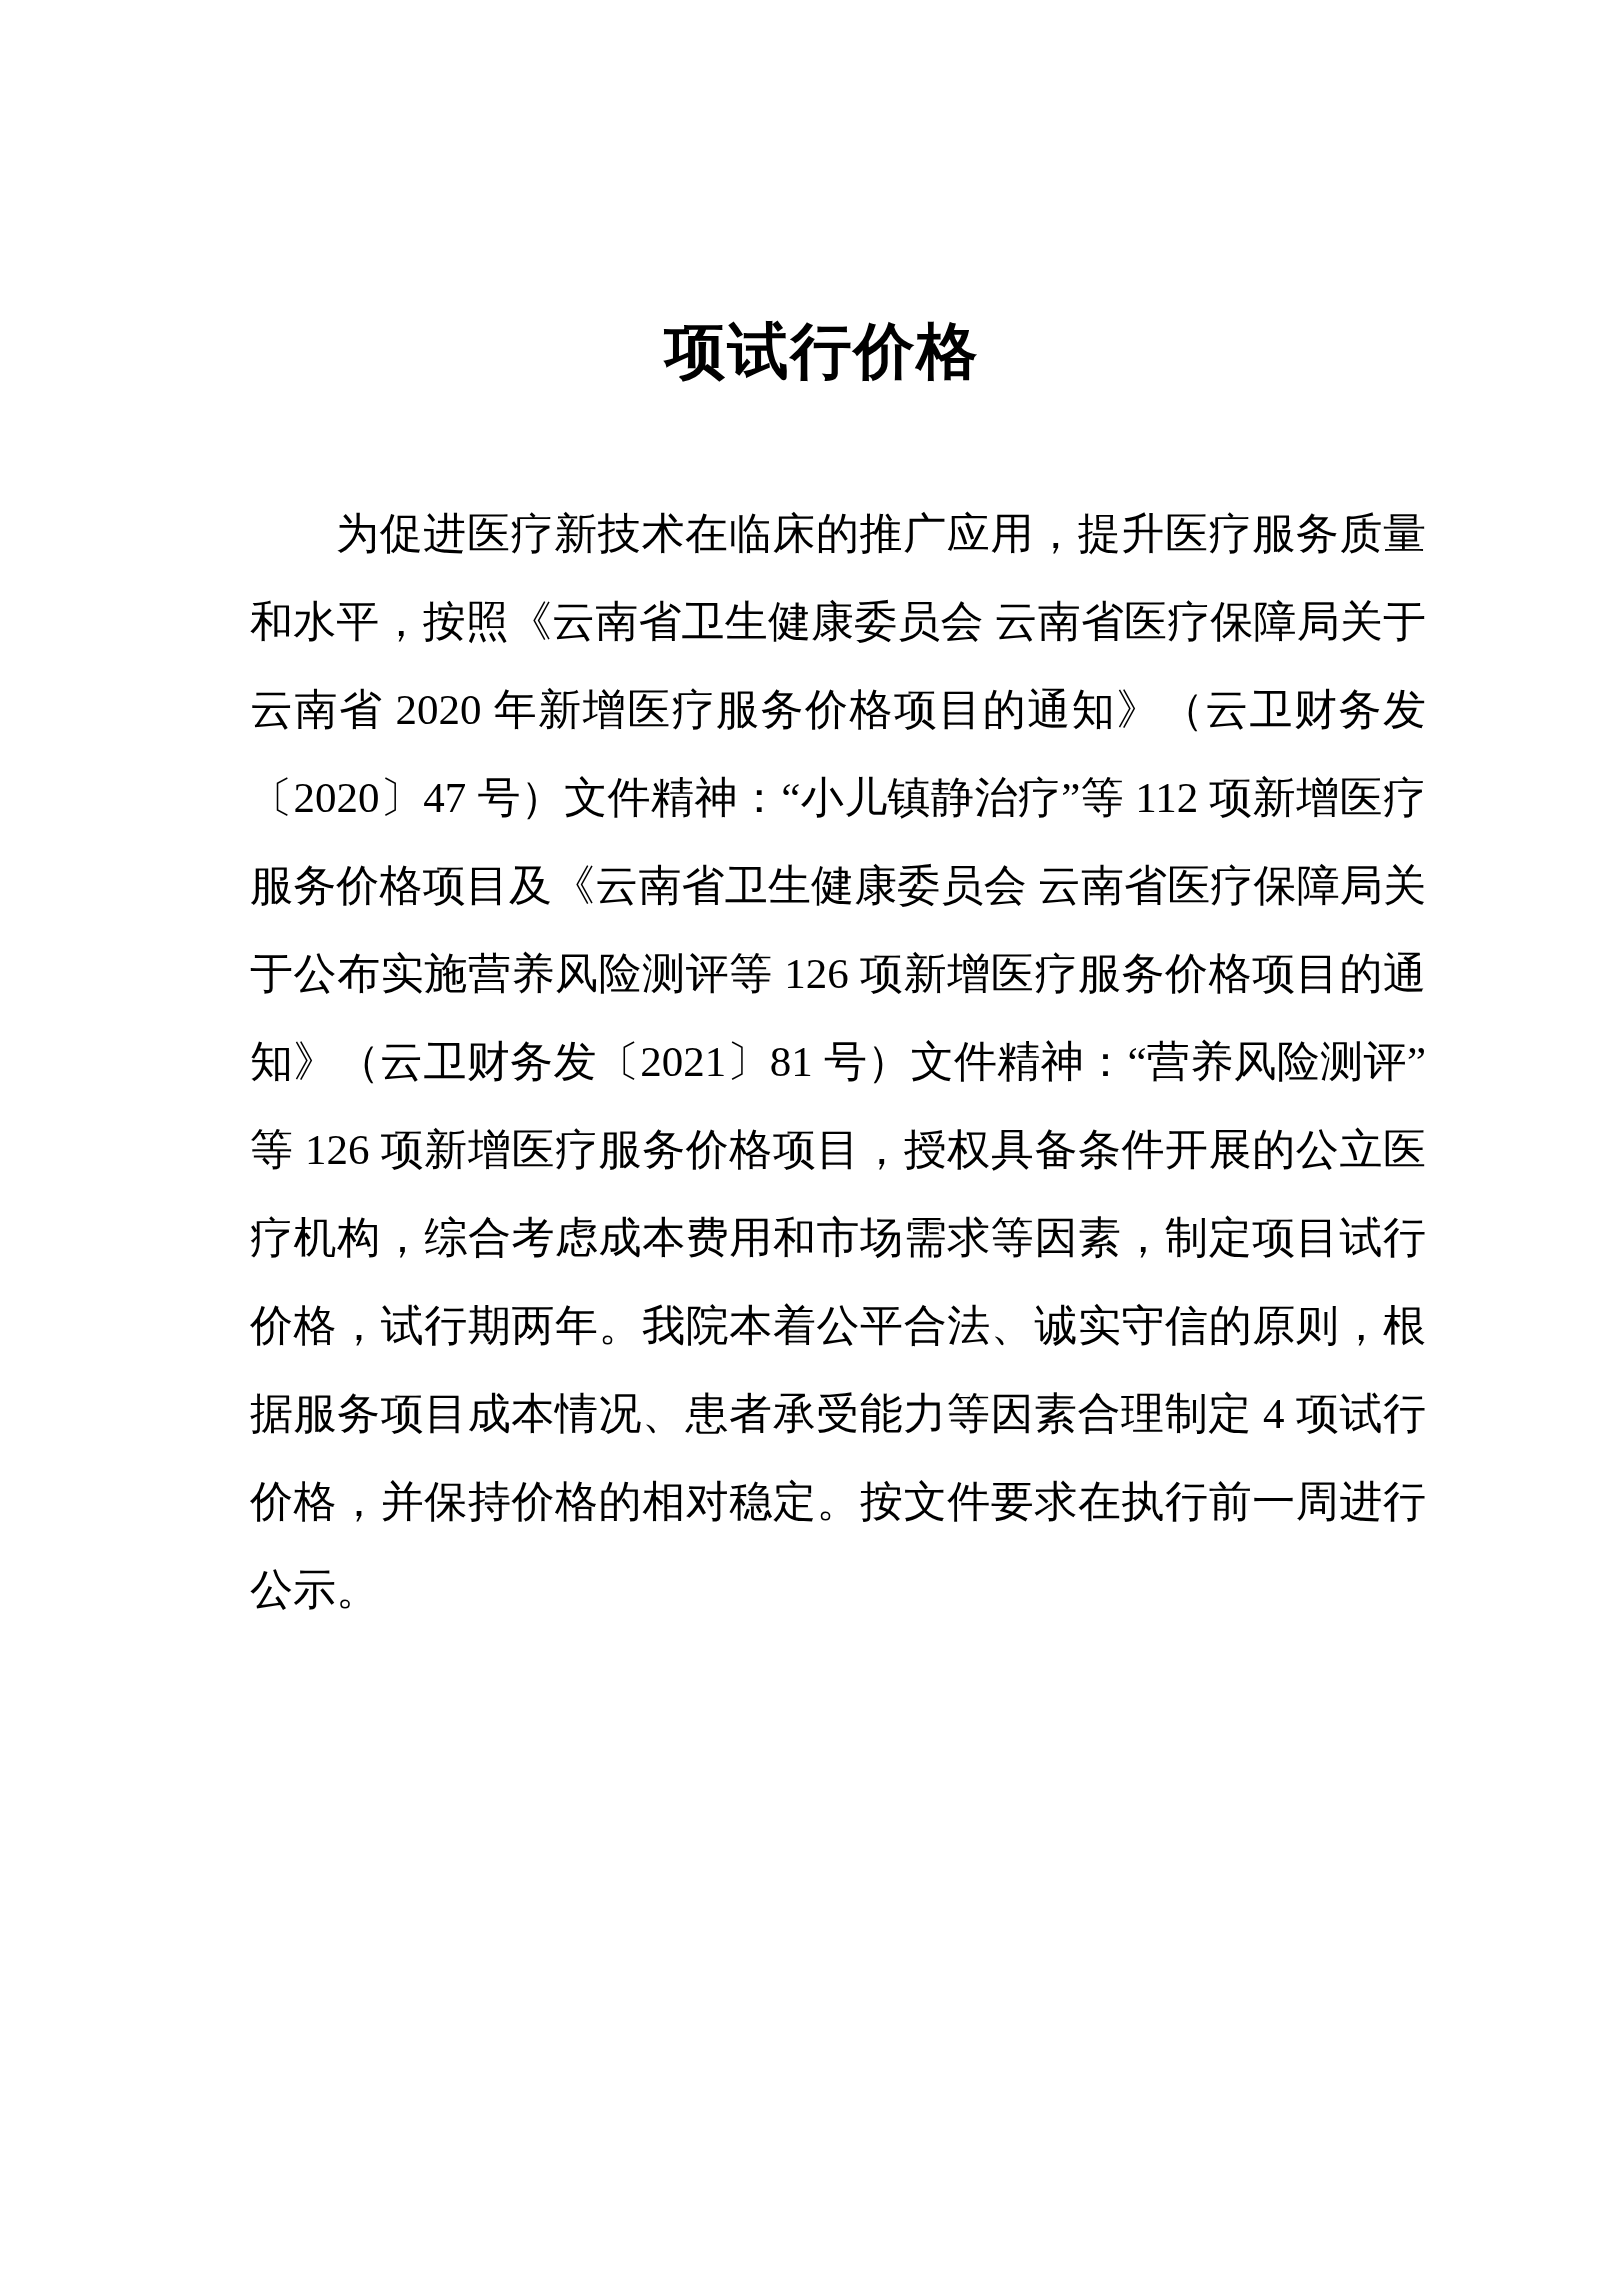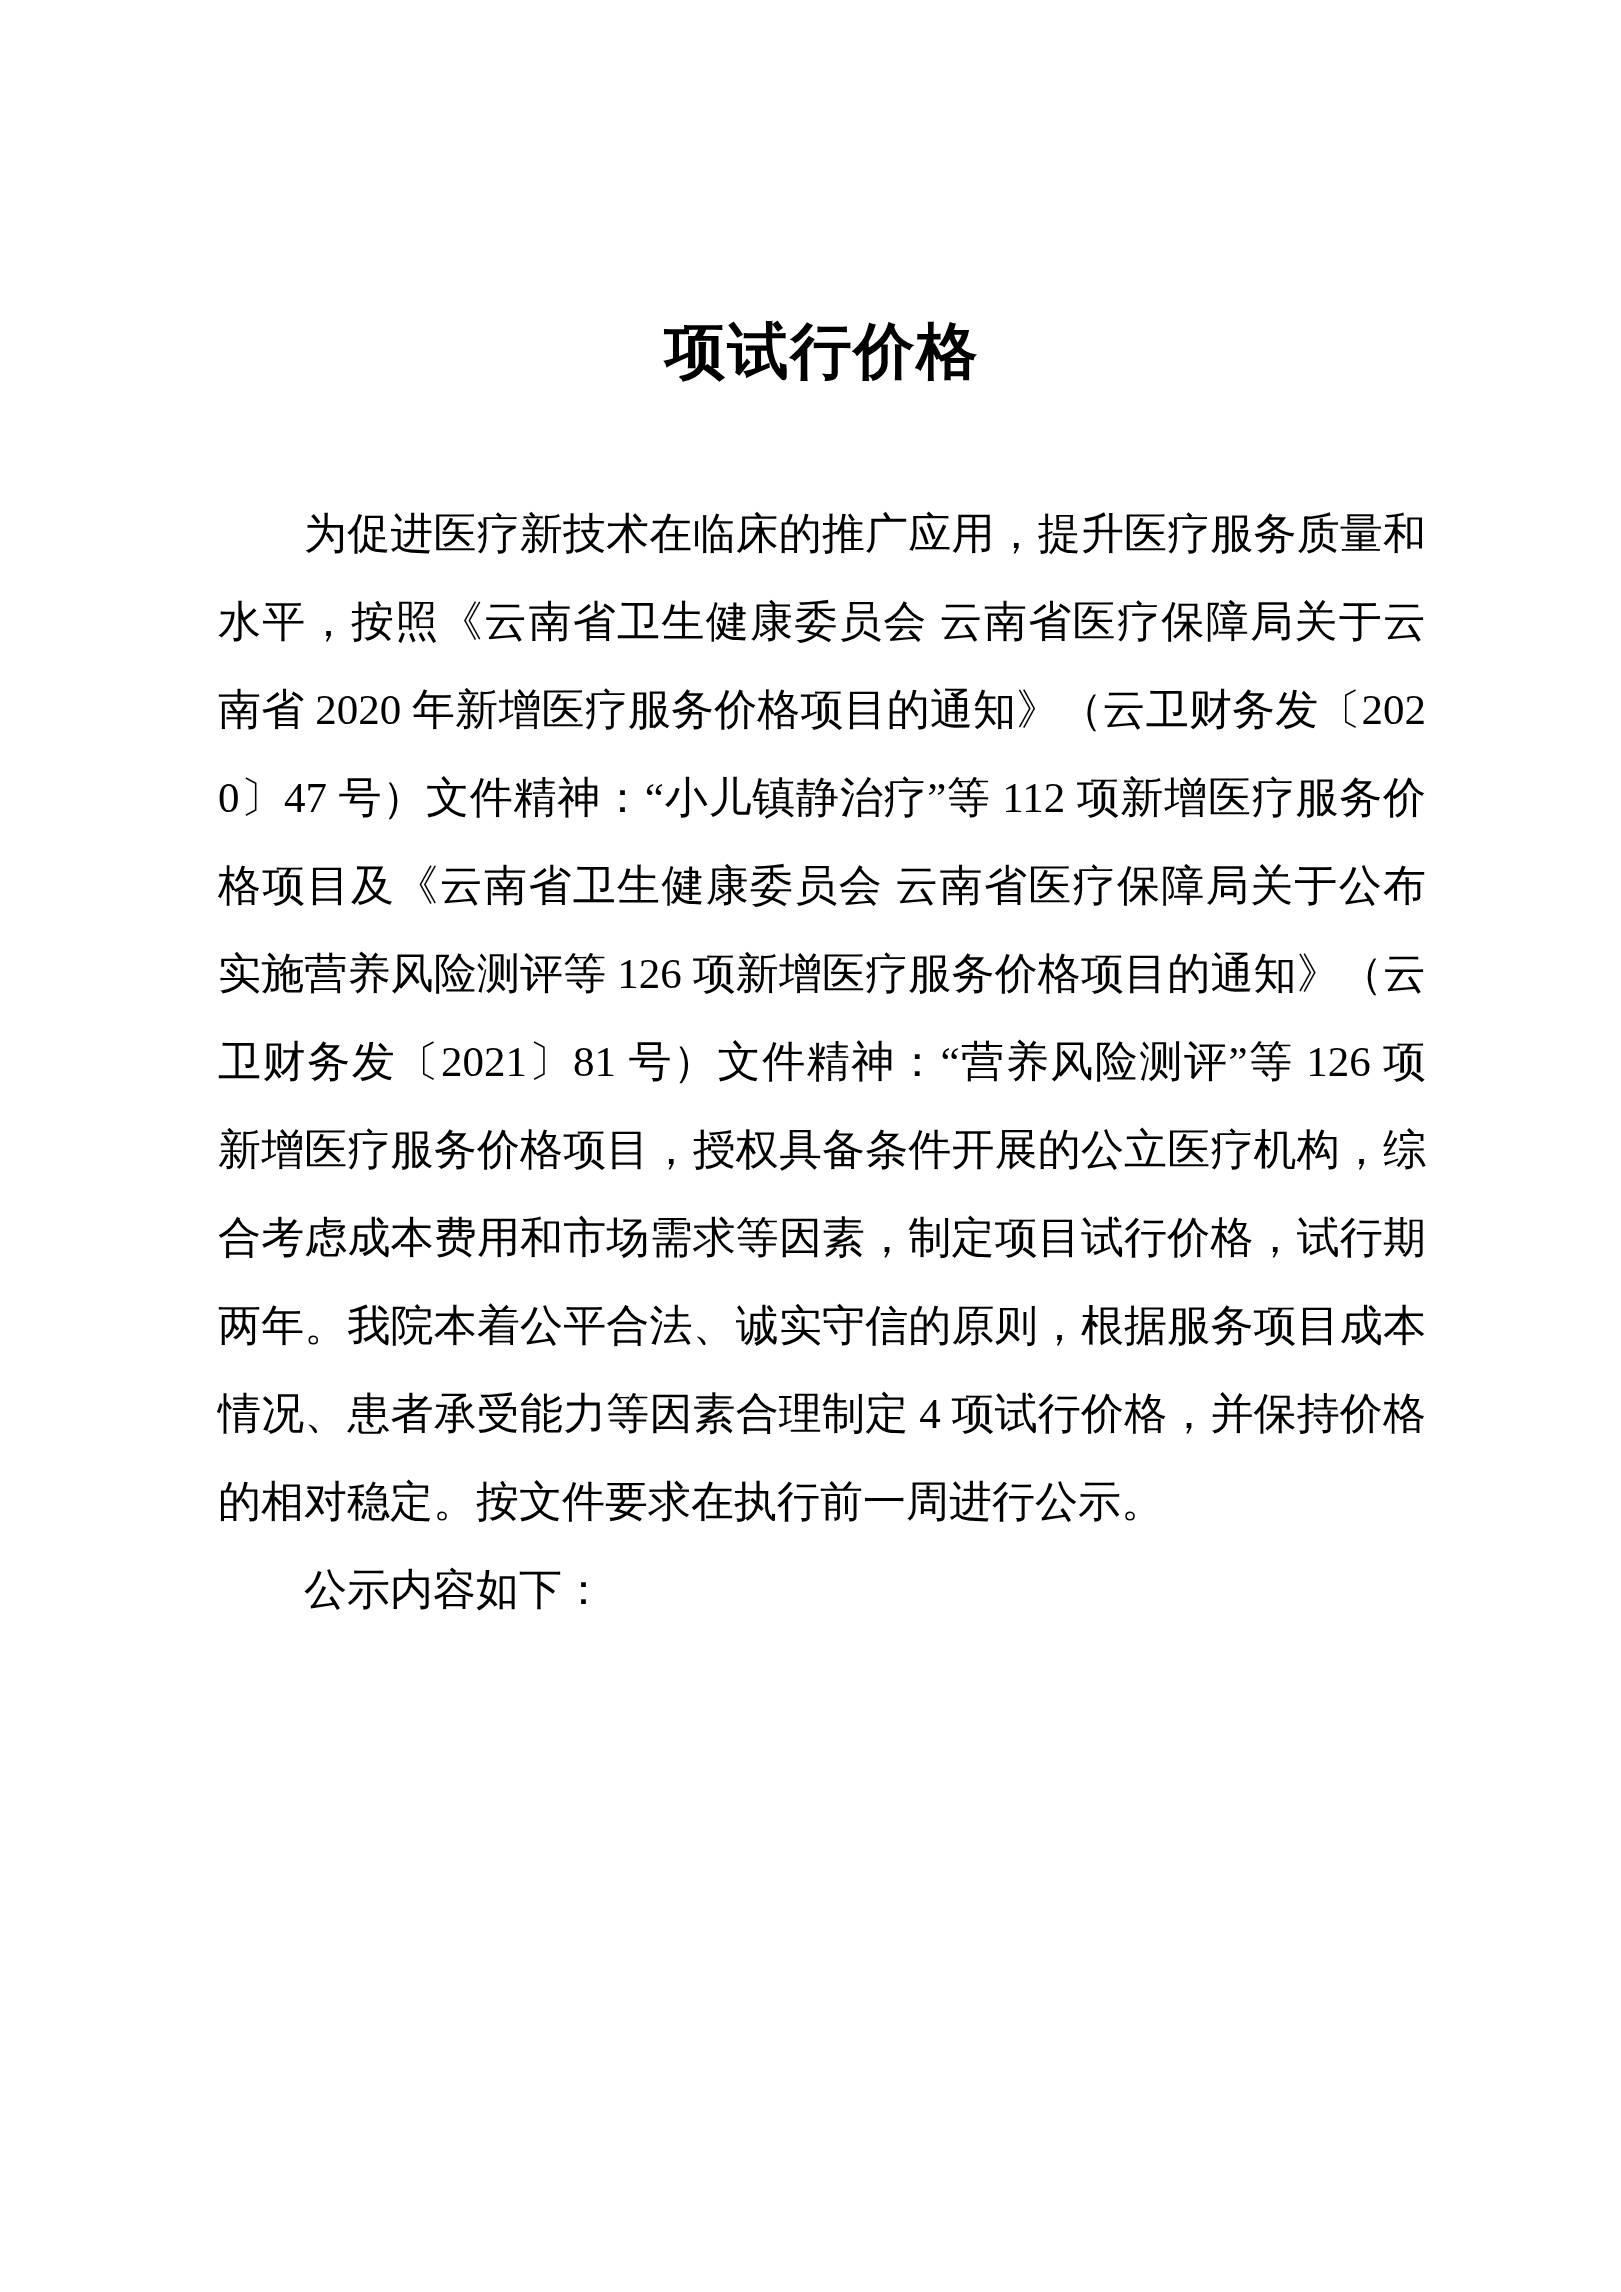--- a/index.html
+++ b/index.html
@@ -31,20 +31,21 @@
   }
   .doc-subtitle {
     margin-top: 39px;
     font-size: 41px;
     font-weight: bold;
     line-height: 78px;
     text-align: center;
   }
   .doc-body {
     margin-top: 98px;
+    margin-left: 32px;
   }
   .para {
     font-size: 43px;
     line-height: 88px;
     text-indent: 86px;
     text-align: justify;
     text-justify: inter-ideograph;
     word-break: break-all;
     margin: 0;
   }
@@ -54,16 +55,15 @@
 </style>
 </head>
 <body>
 
 <div class="page">
   <div class="doc-title">项试行价格</div>
 
 
   <div class="doc-body">
     <p class="para">为促进医疗新技术在临床的推广应用，提升医疗服务质量和水平，按照《云南省卫生健康委员会 云南省医疗保障局关于云南省 2020 年新增医疗服务价格项目的通知》（云卫财务发〔2020〕47 号）文件精神：“小儿镇静治疗”等 112 项新增医疗服务价格项目及《云南省卫生健康委员会 云南省医疗保障局关于公布实施营养风险测评等 126 项新增医疗服务价格项目的通知》（云卫财务发〔2021〕81 号）文件精神：“营养风险测评”等 126 项新增医疗服务价格项目，授权具备条件开展的公立医疗机构，综合考虑成本费用和市场需求等因素，制定项目试行价格，试行期两年。我院本着公平合法、诚实守信的原则，根据服务项目成本情况、患者承受能力等因素合理制定 4 项试行价格，并保持价格的相对稳定。按文件要求在执行前一周进行公示。</p>
-    <p class="para last">公示内容如下：</p>
   </div>
 </div>
 
 
 </body></html>

